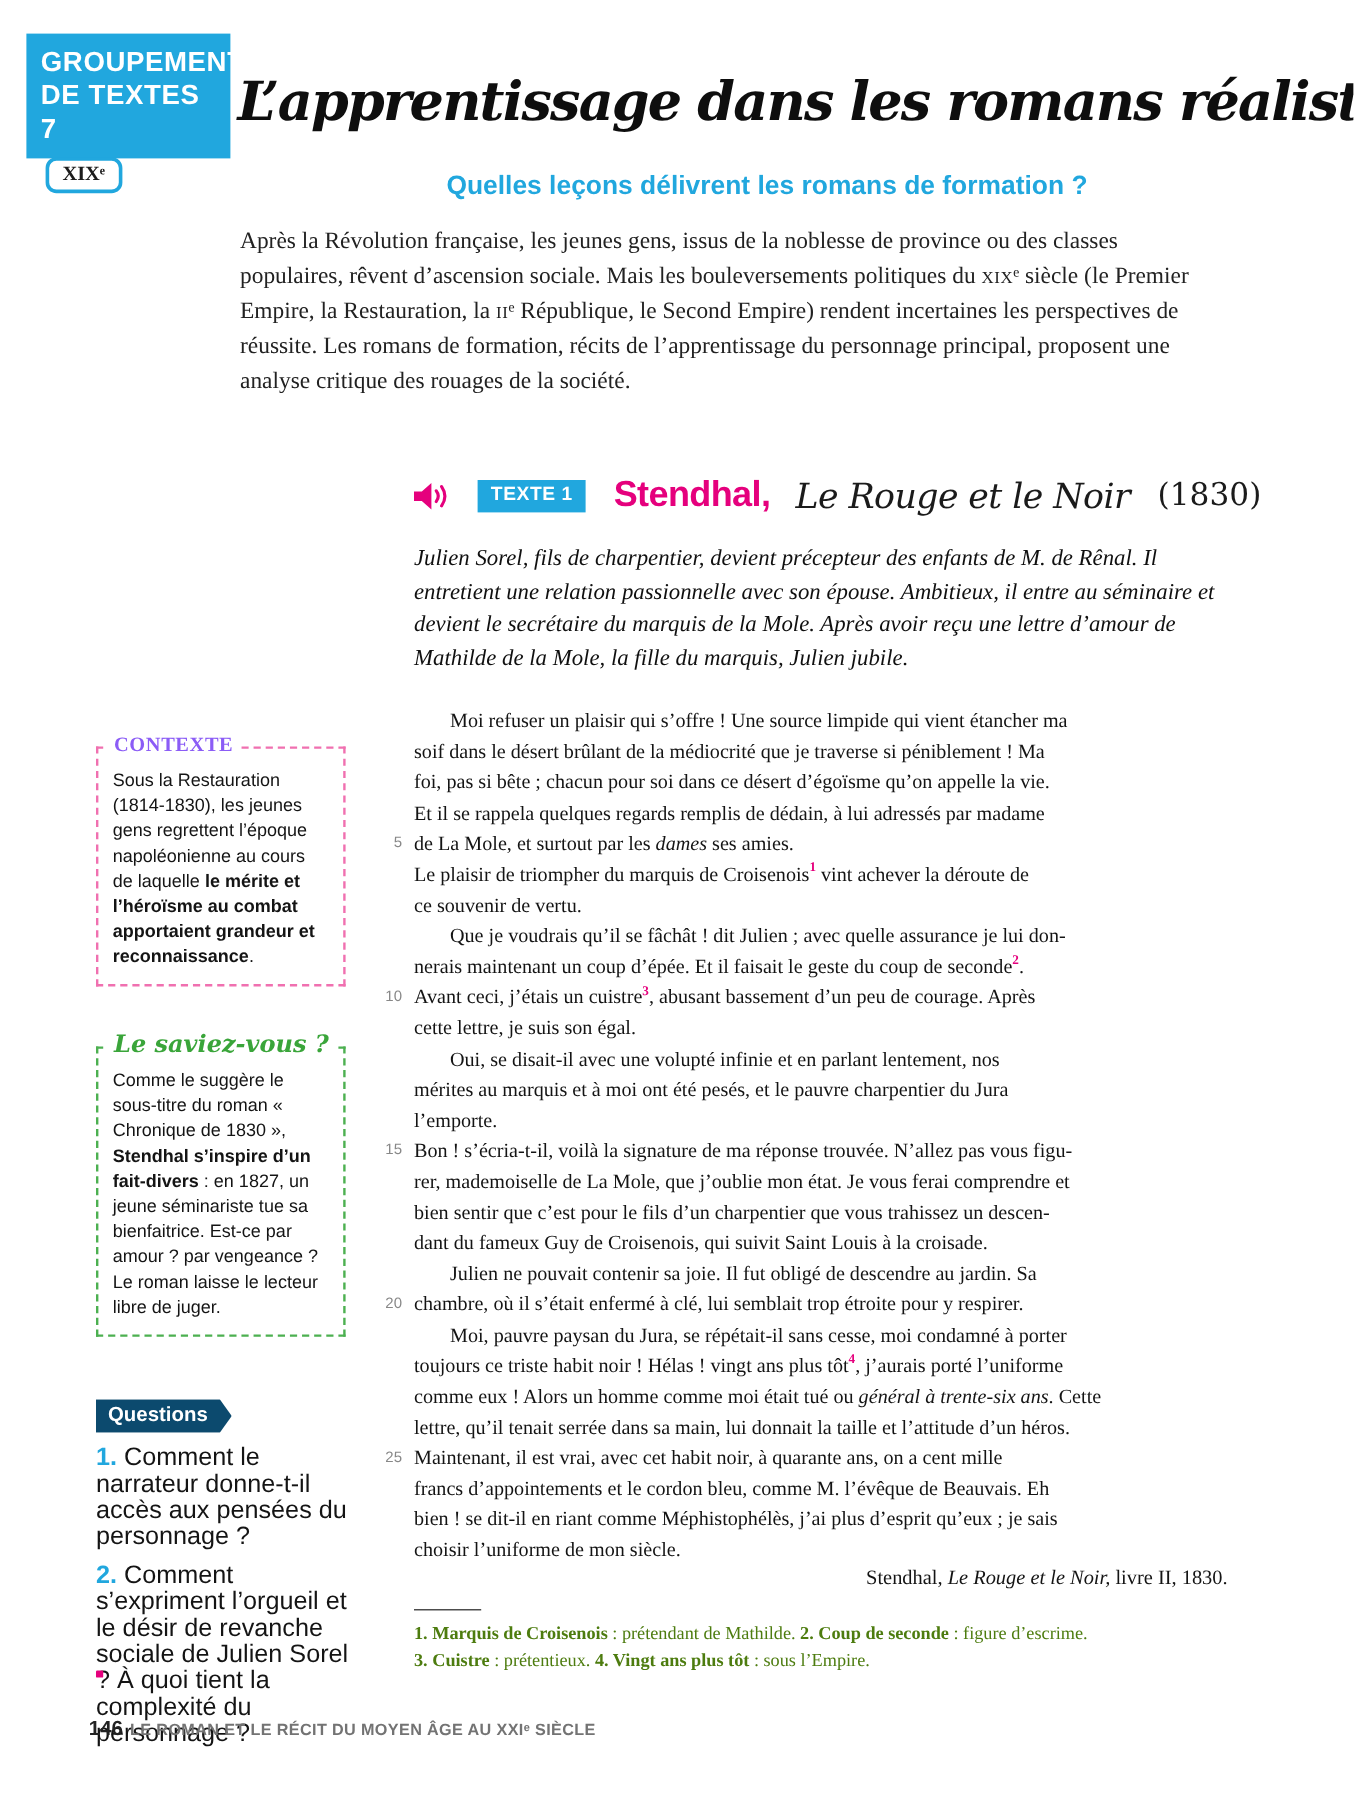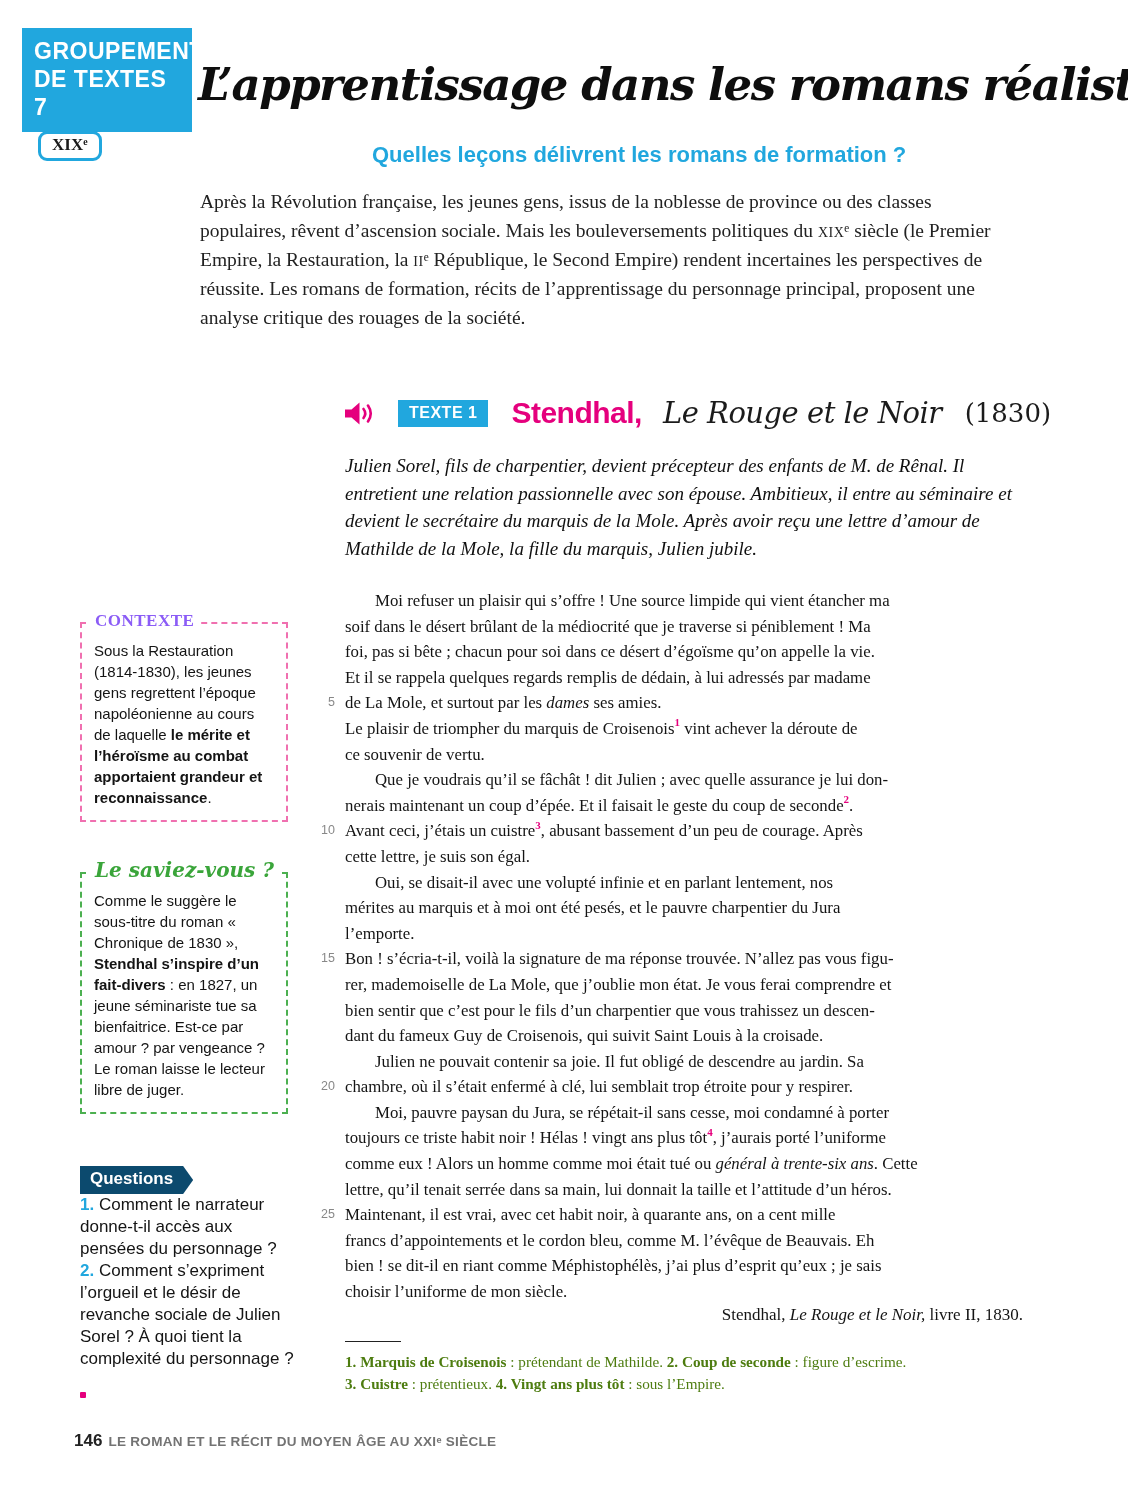--- a/index.html
+++ b/index.html
@@ -35,21 +35,21 @@
   .side-box{position:absolute;left:80px;width:208px;padding:16px 12px 12px;
     font-family:"Liberation Sans",sans-serif;font-size:15px;line-height:21px;color:#141414}
   .contexte-box{top:622px;border:2px dashed #f070b0}
   .saviez-box{top:872px;border:2px dashed #4cb050}
   .box-title{position:absolute;top:-14px;left:6px;background:#fff;padding:0 7px;white-space:nowrap}
   .contexte-title{color:#8b5cf6;font-family:Liberation Serif, serif;font-weight:bold;font-size:17px;letter-spacing:.5px}
   .saviez-title{color:#3aa53a;font-family:"DejaVu Serif",serif;font-style:italic;font-weight:bold;font-size:20px}
   .questions-box{position:absolute;left:80px;top:1166px;width:214px;font-family:"Liberation Sans",sans-serif}
   .questions-tag{display:inline-block;background:#0c4a6e;color:#fff;font-weight:bold;font-size:17px;
     padding:3px 20px 5px 10px;clip-path:polygon(0 0,calc(100% - 10px) 0,100% 50%,calc(100% - 10px) 100%,0 100%)}
-  .q-item{font-size:17px;line-height:22px;color:#141414}
+  .q-item{margin-top:10px;font-size:21px;line-height:22px;color:#141414}
   .q-item .qnum{color:#21a7de;font-weight:bold}
   .deco-dot{position:absolute;left:80px;top:1392px;width:6px;height:6px;background:#e5007d;border-radius:1px}
 
   
   .excerpt{position:absolute;left:345px;top:588px;width:692px}
   .tline{position:relative;white-space:nowrap;height:25.6px;line-height:25.6px;font-size:16.8px;color:#141414}
   .tline .lnum{position:absolute;left:-34px;top:0;width:24px;text-align:right;
     font-family:"Liberation Sans",sans-serif;font-size:12.5px;color:#888;line-height:25.6px}
   .tline.indent .ltext{padding-left:30px}
   sup.fn{color:#e5007d;font-weight:bold;font-size:11px;line-height:0;position:relative;top:-1px}

